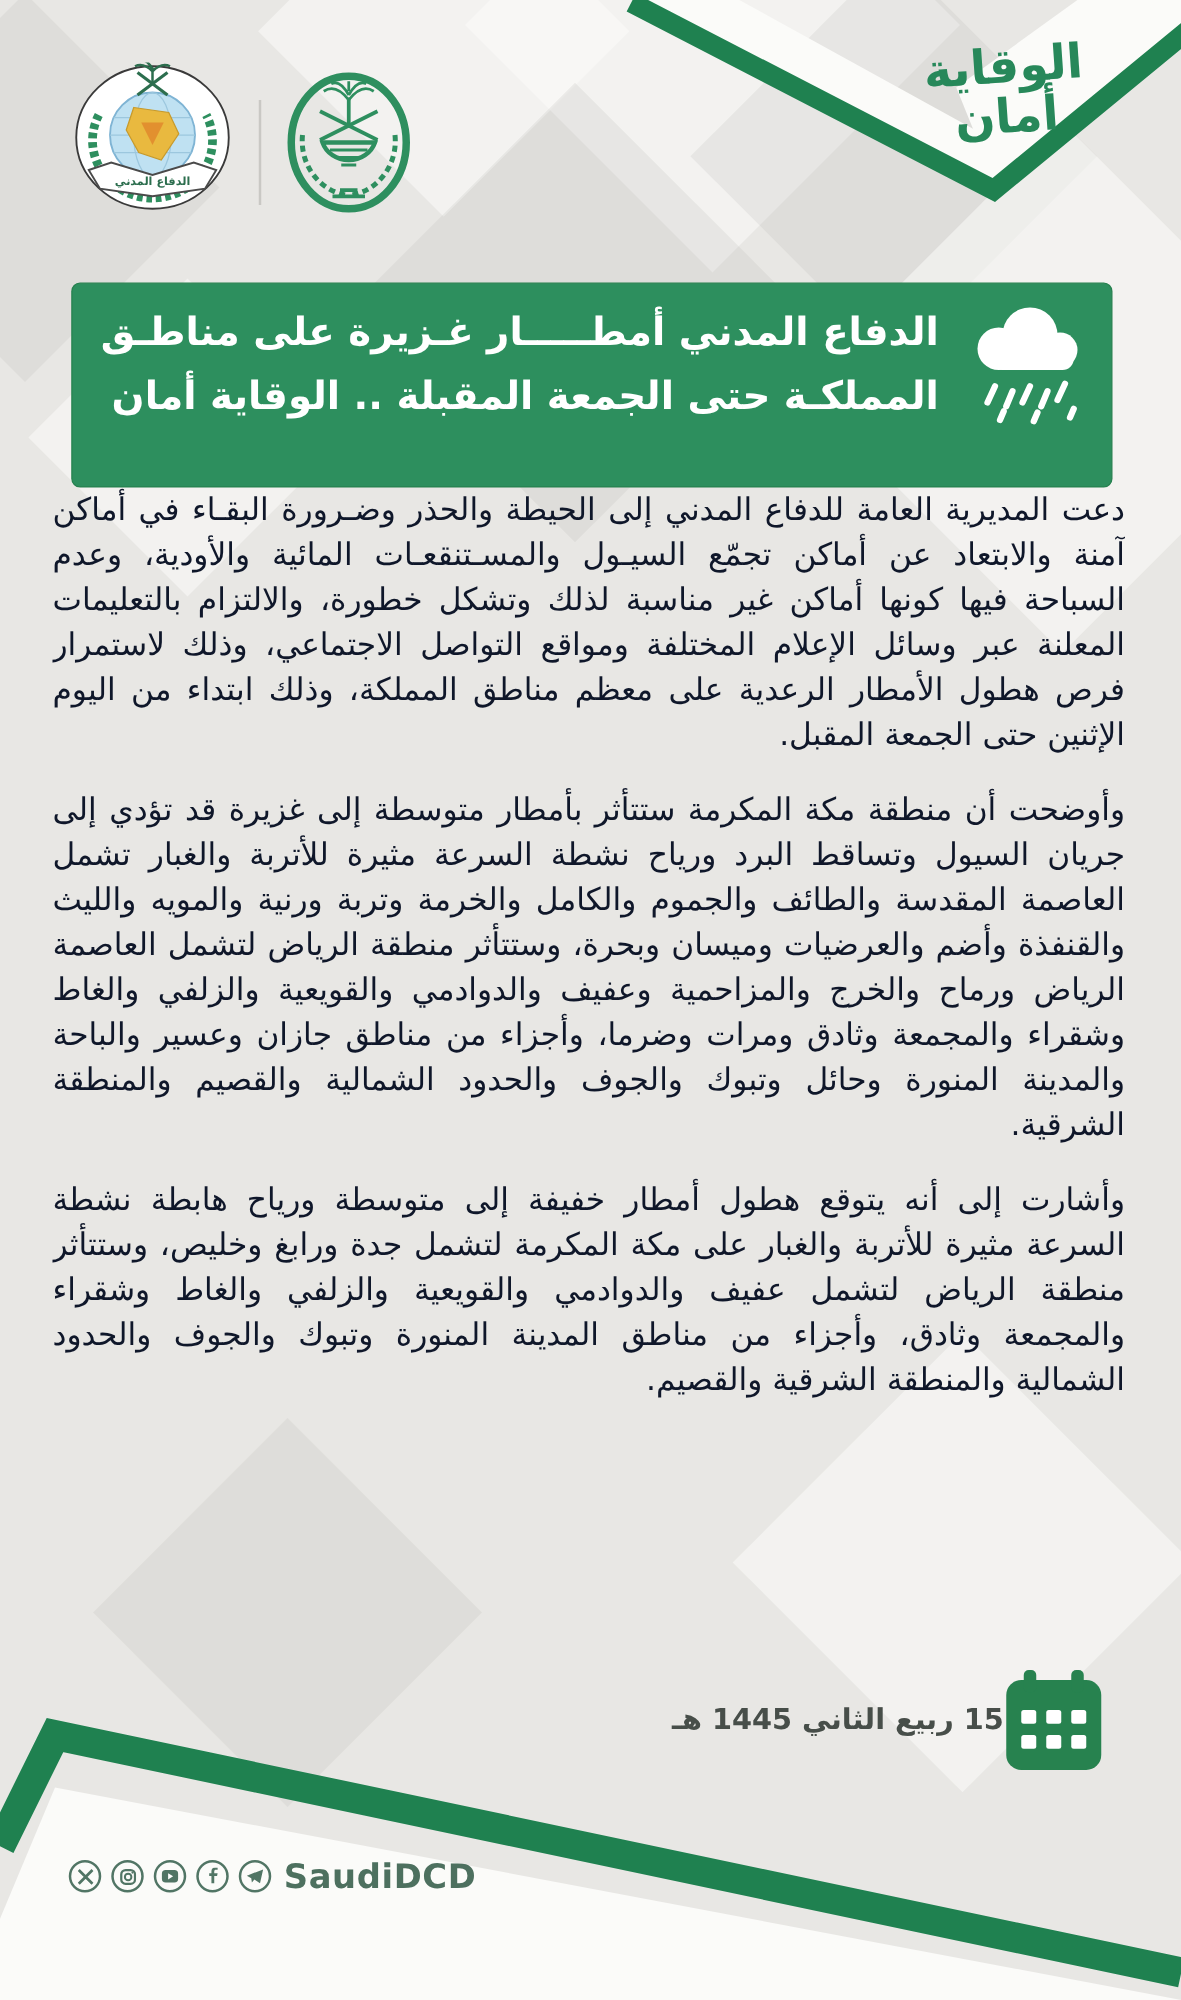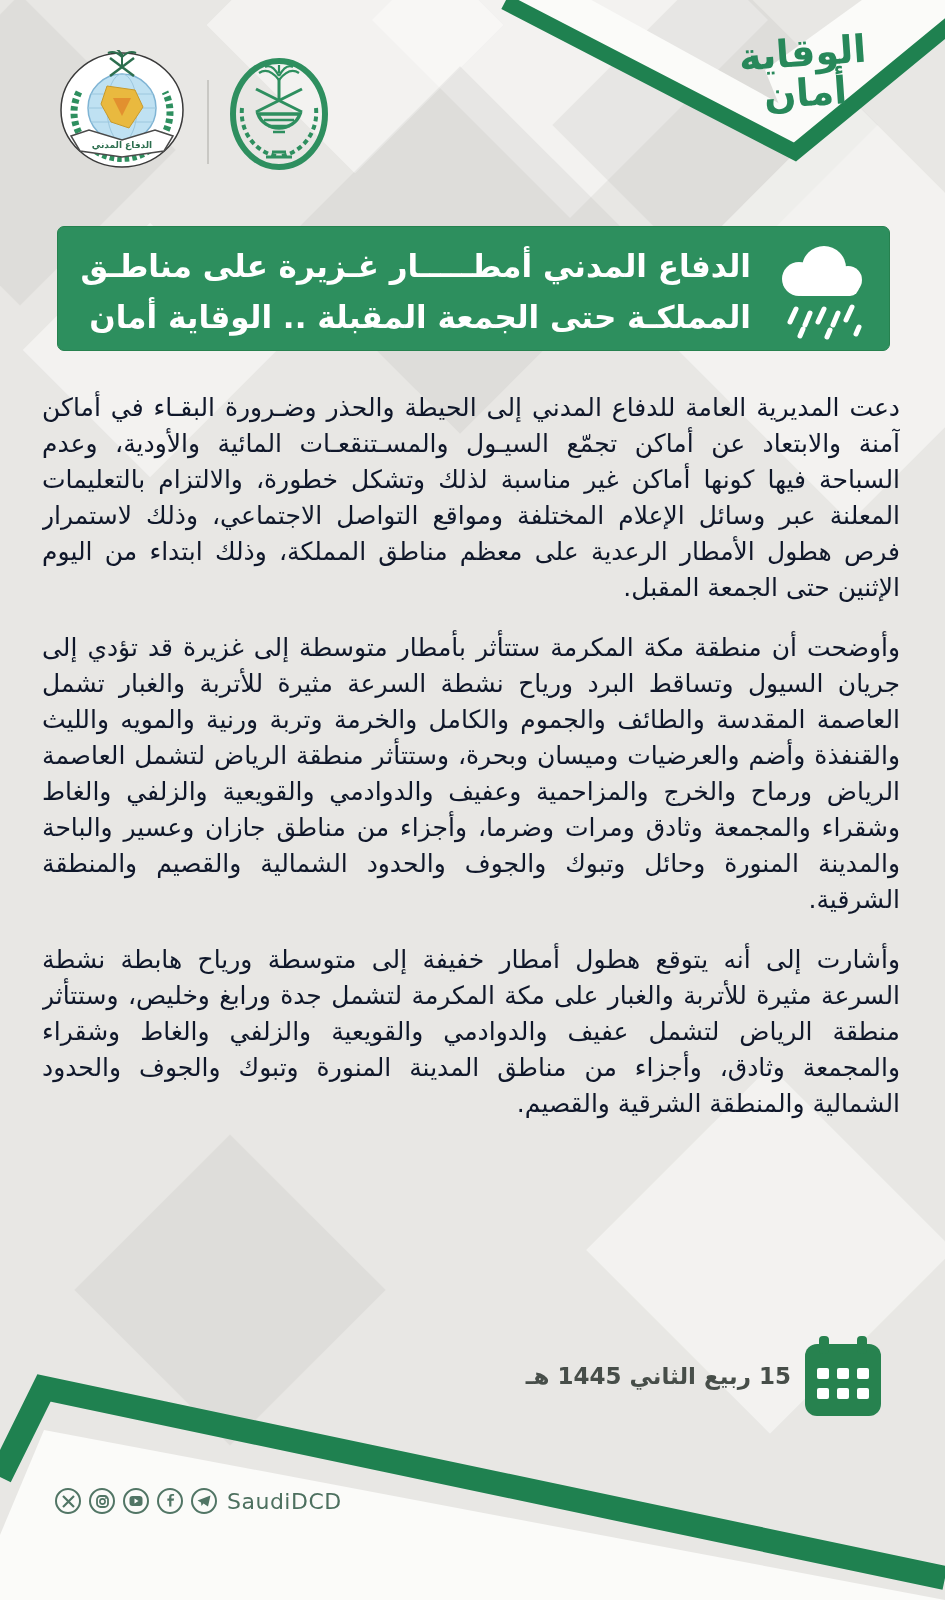--- a/index.html
+++ b/index.html
@@ -14,45 +14,45 @@
   .top-ribbon{position:absolute;left:0;top:0;z-index:1;}
   .calligraphy{position:absolute;right:36px;top:34px;width:210px;z-index:2;
     font-size:38px;font-weight:bold;color:#27885a;text-align:center;
     transform:rotate(-4deg);line-height:1.05;}
   
   .logos{position:absolute;left:0;top:0;z-index:2;}
   .logo-cd{position:absolute;left:55px;top:50px;}
   .logo-divider{position:absolute;left:207px;top:80px;width:2px;height:84px;background:#c9c8c4;}
   .logo-moi{position:absolute;left:228px;top:56px;}
   
-  .banner{position:absolute;left:57px;top:226px;width:833px;height:125px;z-index:2;
+  .banner{position:absolute;left:57px;top:226px;width:833px;height:164px;z-index:2;
     background:#2d8f5e;border:1px solid #26814f;border-radius:7px;box-sizing:border-box;}
   .banner-cloud{position:absolute;right:16px;top:10px;}
   .banner-text{position:absolute;right:138px;left:30px;top:14px;bottom:12px;
     direction:rtl;color:#ffffff;font-weight:bold;font-size:31px;line-height:1.65;
     text-align:right;white-space:nowrap;}
   
   .article{position:absolute;right:45px;left:42px;top:390px;height:936px;z-index:2;
     direction:rtl;color:#0f172a;font-size:25px;line-height:36px;text-align:justify;
     overflow:hidden;}
   .article p{margin:0 0 24px 0;}
   
   .date-block{position:absolute;right:62px;top:1334px;z-index:3;display:flex;align-items:center;}
   .date-lines{direction:rtl;text-align:right;color:#474e49;font-weight:bold;font-size:23px;
     margin-left:0;margin-right:0;padding-left:16px;order:2;}
-  .date-lines .dl{margin:7px 12px;white-space:nowrap;}
+  .date-lines .dl{margin:7px 0;white-space:nowrap;}
   .date-cal{order:3;}
   
   .bottom-ribbon{position:absolute;left:0;bottom:0;z-index:1;}
   
   .footer{position:absolute;left:55px;top:1486px;z-index:3;color:#4d705f;}
   .f-row{display:flex;align-items:center;height:30px;margin-bottom:10px;}
   .circ{width:26px;height:26px;border:2px solid #517565;border-radius:50%;
     display:flex;align-items:center;justify-content:center;margin-right:8px;box-sizing:border-box;}
-  .f-label{font-size:22px;font-weight:normal;letter-spacing:.5px;margin-left:2px;}
+  .f-label{font-size:27px;font-weight:bold;letter-spacing:.5px;margin-left:2px;}
 </style>
 </head>
 <body>
 
 <div class="canvas">
 
   <div class="bg-pattern">
     <div class="dm light" style="left:430px;top:-120px;width:280px;height:280px;"></div>
     <div class="dm dark" style="left:600px;top:10px;width:230px;height:230px;"></div>
     <div class="dm light" style="left:250px;top:-80px;width:210px;height:210px;"></div>

